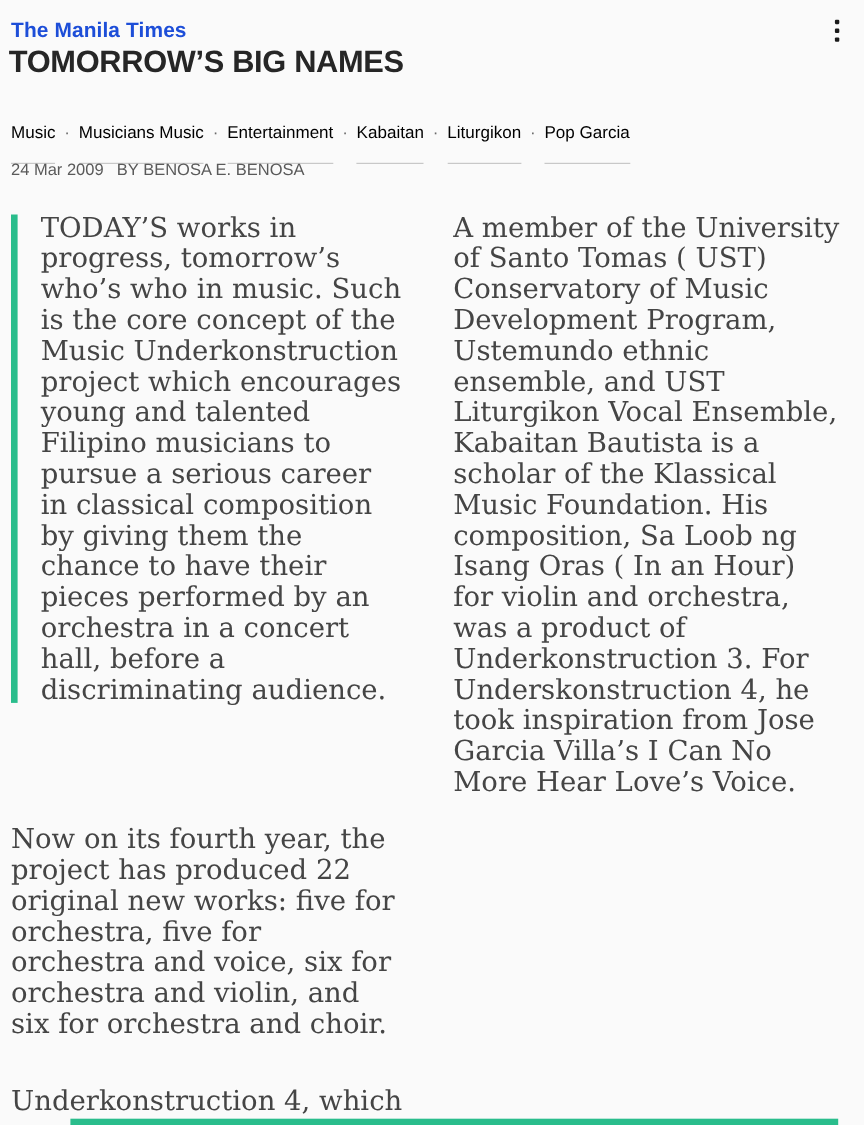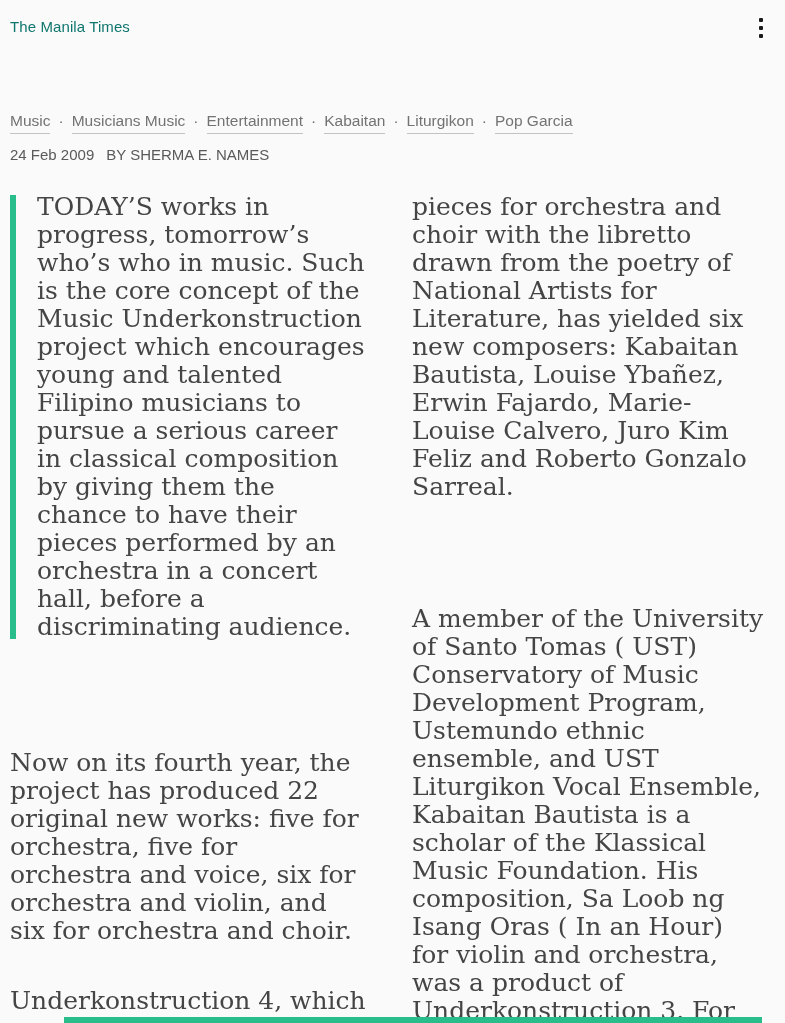--- a/index.html
+++ b/index.html
@@ -15,23 +15,23 @@
     position: relative;
     width: 785px;
     height: 1023px;
     background: #fafafa;
   }
   
   .pub {
     position: absolute;
     left: 10px;
     top: 18px;
-    font-size: 15px;
-    font-weight: normal;
-    color: #0f766e;
+    font-size: 19px;
+    font-weight: bold;
+    color: #1d4ed8;
     letter-spacing: 0.1px;
   }
   .kebab {
     position: absolute;
     right: 14px;
     top: 15px;
     width: 20px;
     height: 26px;
     display: flex;
     flex-direction: column;
@@ -59,24 +59,24 @@
   }
   .tags {
     position: absolute;
     left: 10px;
     top: 112px;
     font-size: 15.5px;
     color: #565656;
     white-space: nowrap;
   }
   .tags a {
-    color: #737373;
+    color: #000000;
     text-decoration: none;
     border-bottom: 1px solid #c3c3c3;
-    padding-bottom: 4px;
+    padding-bottom: 19px;
     cursor: pointer;
   }
   .tags .sep {
     color: #6a6a6a;
     margin: 0 8px;
   }
   .meta {
     position: absolute;
     left: 10px;
     top: 146px;
@@ -129,42 +129,42 @@
 <div class="page">
 
   <div class="pub">The Manila Times</div>
 
   <div class="kebab">
     <i></i>
     <i></i>
     <i></i>
   </div>
 
+  <h1 class="title">TOMORROW’S BIG NAMES</h1>
 
   <nav class="tags">
     <a>Music</a><span class="sep">·</span><a>Musicians Music</a><span class="sep">·</span><a>Entertainment</a><span class="sep">·</span><a>Kabaitan</a><span class="sep">·</span><a>Liturgikon</a><span class="sep">·</span><a>Pop Garcia</a>
   </nav>
 
   <div class="meta">
-    <span>24 Feb 2009</span><span class="byline">BY SHERMA E. NAMES</span>
+    <span>24 Mar 2009</span><span class="byline">BY BENOSA E. BENOSA</span>
   </div>
 
   <main>
 
     <div class="col col-left">
       <div class="para lead">
         <span class="accent"></span>
         <p>TODAY’S works in progress, tomorrow’s who’s who in music. Such is the core concept of the Music Underkonstruction project which encourages young and talented Filipino musicians to pursue a serious career in classical composition by giving them the chance to have their pieces performed by an orchestra in a concert hall, before a discriminating audience.</p>
       </div>
       <p class="para mb-mid">Now on its fourth year, the project has produced 22 original new works: five for orchestra, five for orchestra and voice, six for orchestra and violin, and six for orchestra and choir.</p>
       <p class="para">Underkonstruction 4, which required the composers to produce</p>
     </div>
 
     <div class="col col-right">
-      <p class="para mb-large">pieces for orchestra and choir with the libretto drawn from the poetry of National Artists for Literature, has yielded six new composers: Kabaitan Bautista, Louise Ybañez, Erwin Fajardo, Marie-Louise Calvero, Juro Kim Feliz and Roberto Gonzalo Sarreal.</p>
       <p class="para">A member of the University of Santo Tomas ( UST) Conservatory of Music Development Program, Ustemundo ethnic ensemble, and UST Liturgikon Vocal Ensemble, Kabaitan Bautista is a scholar of the Klassical Music Foundation. His composition, Sa Loob ng Isang Oras ( In an Hour) for violin and orchestra, was a product of Underkonstruction 3. For Underskonstruction 4, he took inspiration from Jose Garcia Villa’s I Can No More Hear Love’s Voice.</p>
     </div>
 
   </main>
 
   <div class="bottom-bar"></div>
 
 </div>
 
 </body></html>

